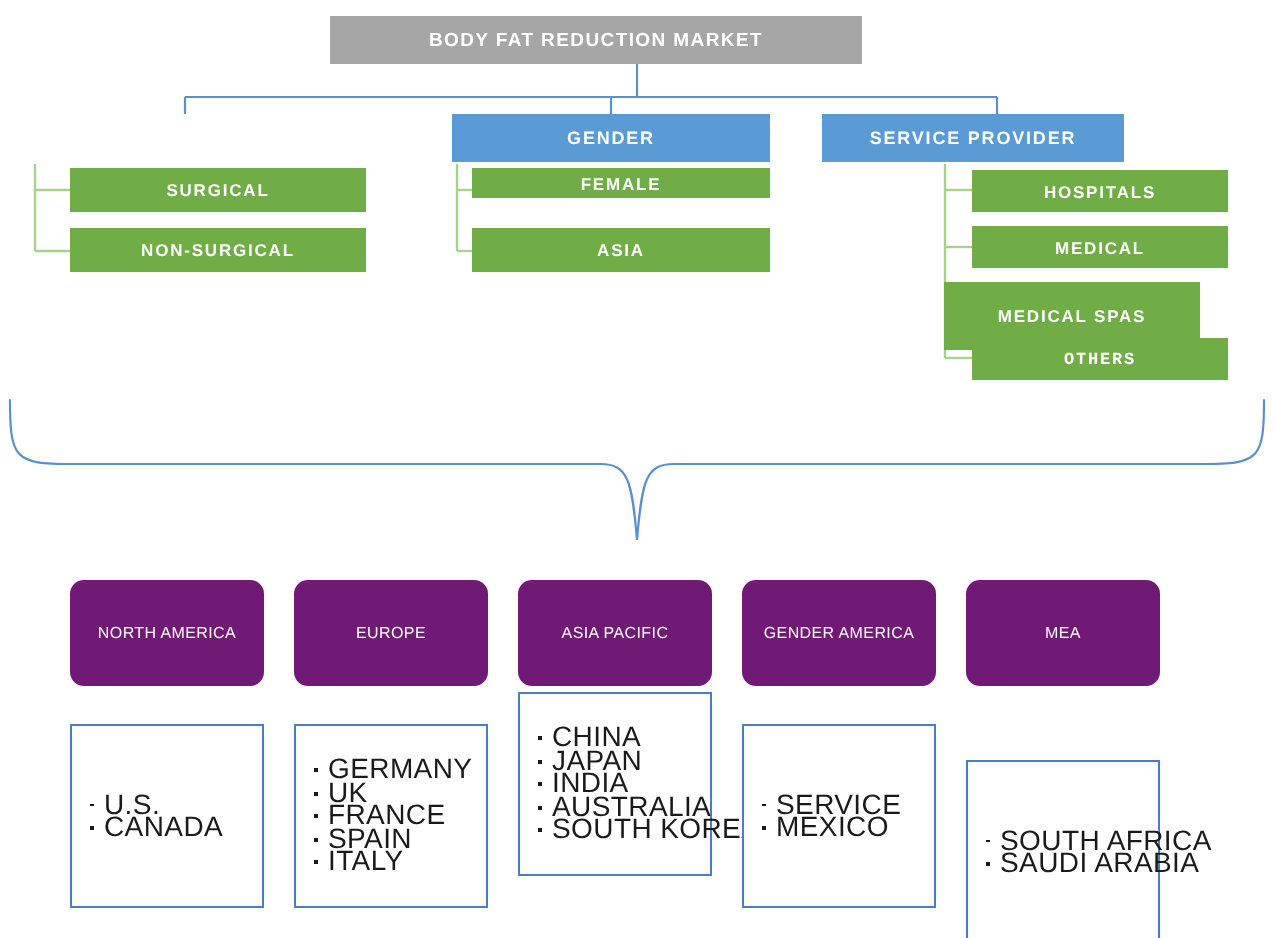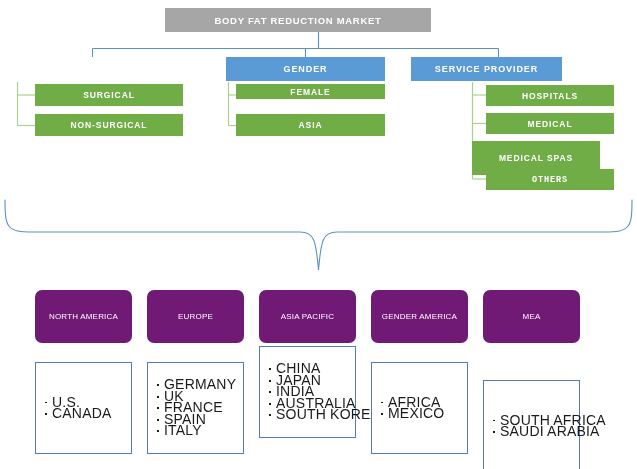--- a/index.html
+++ b/index.html
@@ -173,21 +173,21 @@
       <li>CHINA</li>
       <li>JAPAN</li>
       <li>INDIA</li>
       <li>AUSTRALIA</li>
       <li>SOUTH KOREA</li>
     </ul>
   </div>
 
   <div class="abs country-box" style="left:371px; top:362px; width:97px; height:92px;">
     <ul class="country-list">
-      <li>AFRICA</li>
+      <li>SERVICE</li>
       <li>MEXICO</li>
     </ul>
   </div>
 
   <div class="abs country-box" style="left:483px; top:380px; width:97px; height:92px;">
     <ul class="country-list">
       <li>SOUTH AFRICA</li>
       <li>SAUDI ARABIA</li>
     </ul>
   </div>

